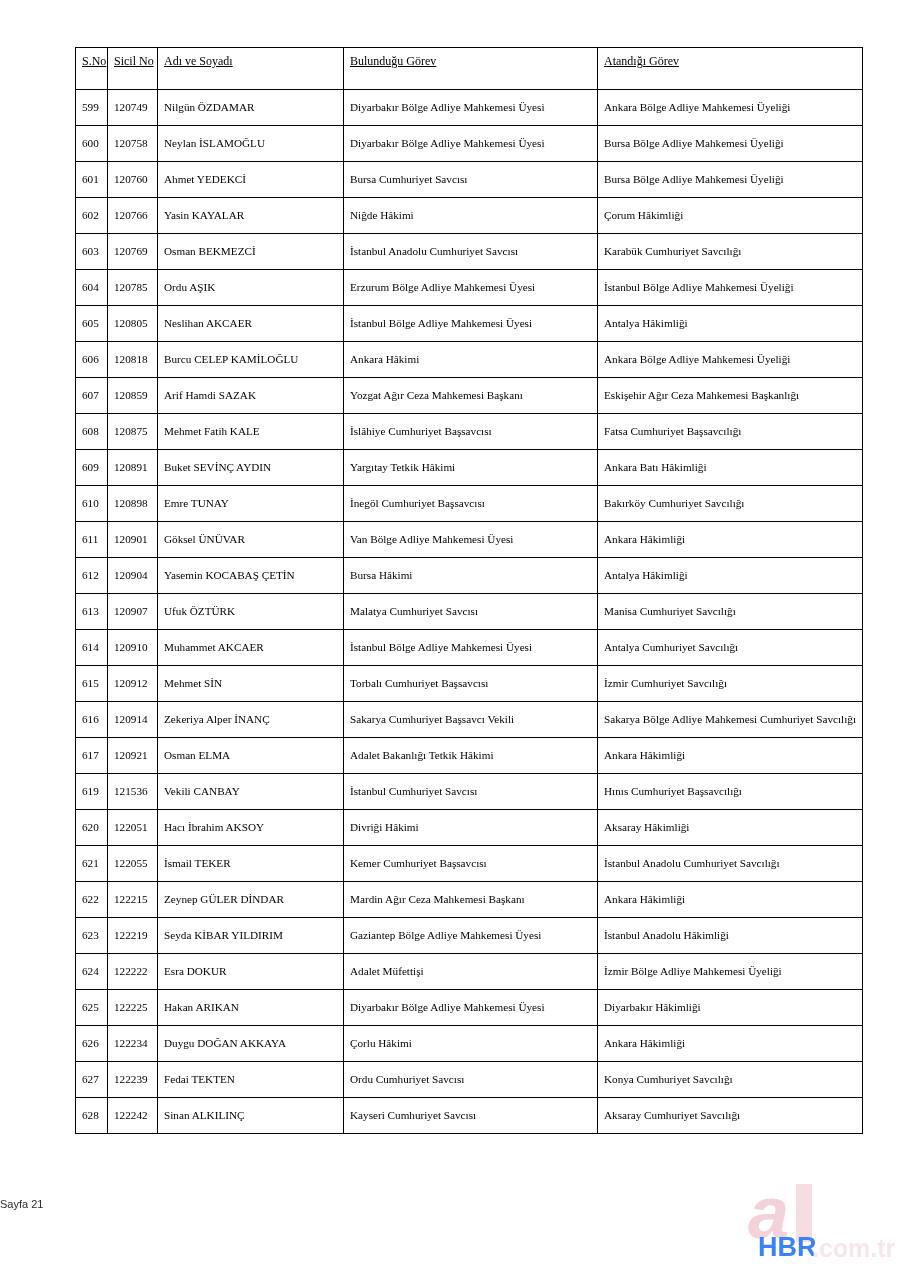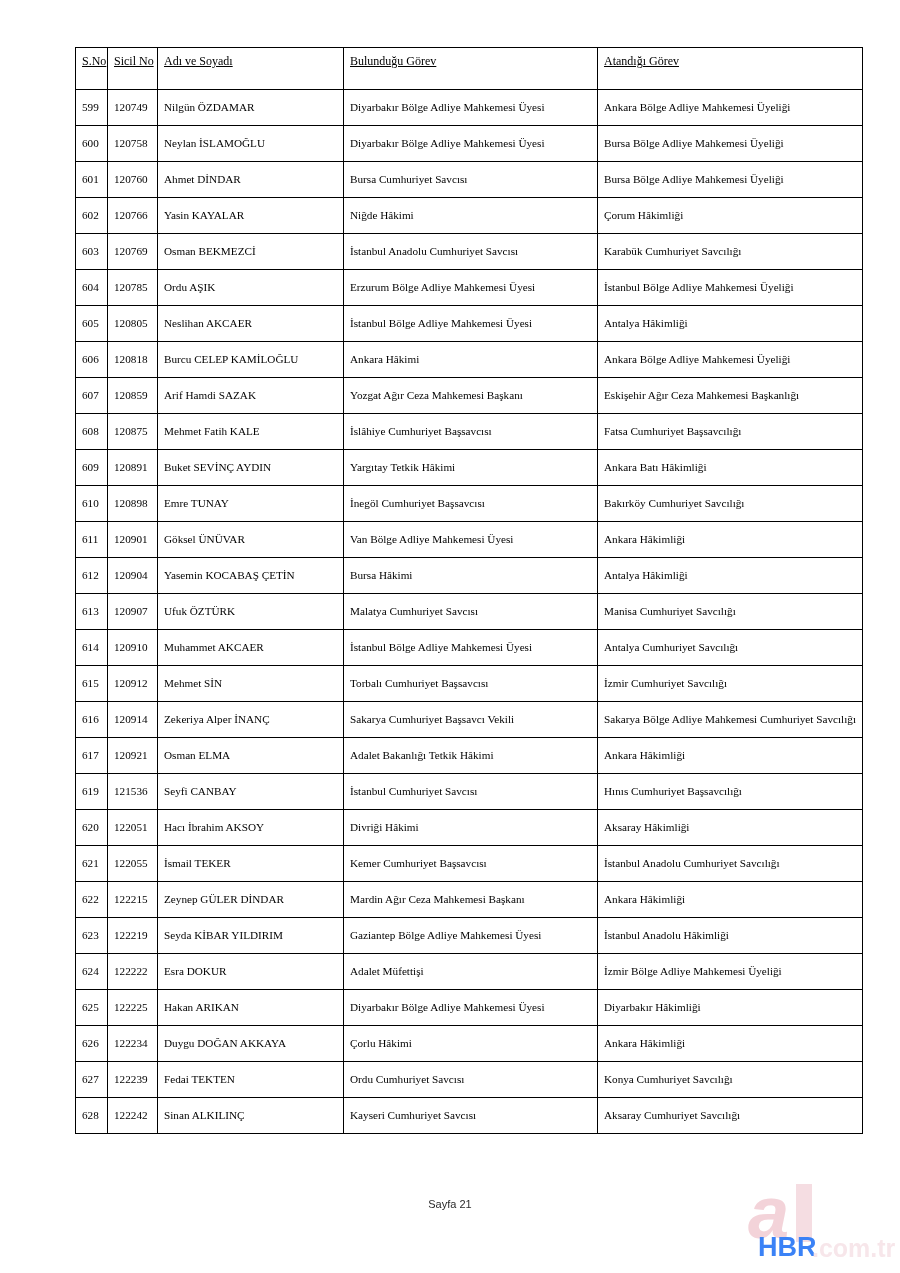--- a/index.html
+++ b/index.html
@@ -74,21 +74,20 @@
   }
   td.body-row-cell {
     height: 27px;
   }
 
   .page-footer {
     position: absolute;
     left: 0;
     top: 1198px;
     width: 900px;
-    text-align: center;
     font-family: "Liberation Sans", "DejaVu Sans", sans-serif;
     font-size: 11px;
     color: #2b2b2b;
   }
 
   
   .watermark {
     position: absolute;
     left: 744px;
     top: 1180px;
@@ -173,21 +172,21 @@
         <tr>
           <td class="body-row-cell sno">600</td>
           <td class="body-row-cell sicil">120758</td>
           <td class="body-row-cell">Neylan İSLAMOĞLU</td>
           <td class="body-row-cell">Diyarbakır Bölge Adliye Mahkemesi Üyesi</td>
           <td class="body-row-cell">Bursa Bölge Adliye Mahkemesi Üyeliği</td>
         </tr>
         <tr>
           <td class="body-row-cell sno">601</td>
           <td class="body-row-cell sicil">120760</td>
-          <td class="body-row-cell">Ahmet DİNDAR</td>
+          <td class="body-row-cell">Ahmet YEDEKCİ</td>
           <td class="body-row-cell">Bursa Cumhuriyet Savcısı</td>
           <td class="body-row-cell">Bursa Bölge Adliye Mahkemesi Üyeliği</td>
         </tr>
         <tr>
           <td class="body-row-cell sno">602</td>
           <td class="body-row-cell sicil">120766</td>
           <td class="body-row-cell">Yasin KAYALAR</td>
           <td class="body-row-cell">Niğde Hâkimi</td>
           <td class="body-row-cell">Çorum Hâkimliği</td>
         </tr>
@@ -292,21 +291,21 @@
         <tr>
           <td class="body-row-cell sno">617</td>
           <td class="body-row-cell sicil">120921</td>
           <td class="body-row-cell">Osman ELMA</td>
           <td class="body-row-cell">Adalet Bakanlığı Tetkik Hâkimi</td>
           <td class="body-row-cell">Ankara Hâkimliği</td>
         </tr>
         <tr>
           <td class="body-row-cell sno">619</td>
           <td class="body-row-cell sicil">121536</td>
-          <td class="body-row-cell">Seyfi CANBAY</td>
+          <td class="body-row-cell">Vekili CANBAY</td>
           <td class="body-row-cell">İstanbul Cumhuriyet Savcısı</td>
           <td class="body-row-cell">Hınıs Cumhuriyet Başsavcılığı</td>
         </tr>
         <tr>
           <td class="body-row-cell sno">620</td>
           <td class="body-row-cell sicil">122051</td>
           <td class="body-row-cell">Hacı İbrahim AKSOY</td>
           <td class="body-row-cell">Divriği Hâkimi</td>
           <td class="body-row-cell">Aksaray Hâkimliği</td>
         </tr>

